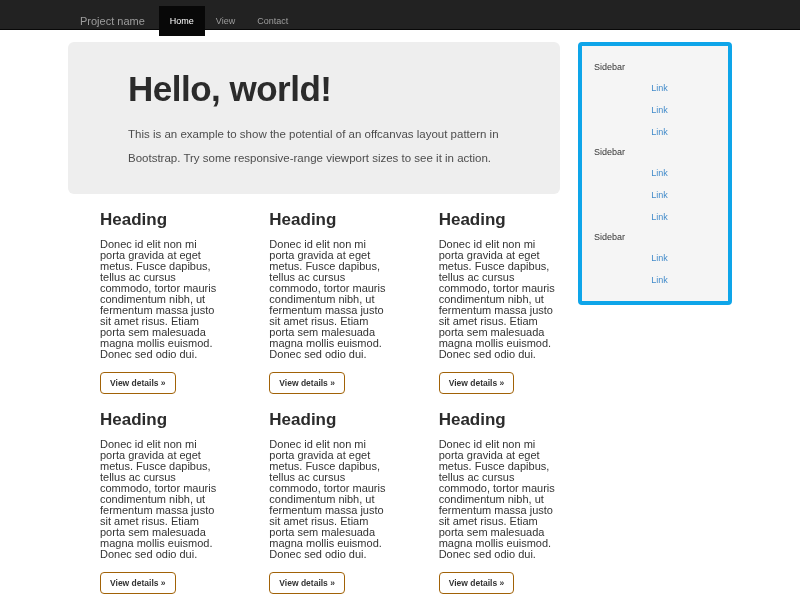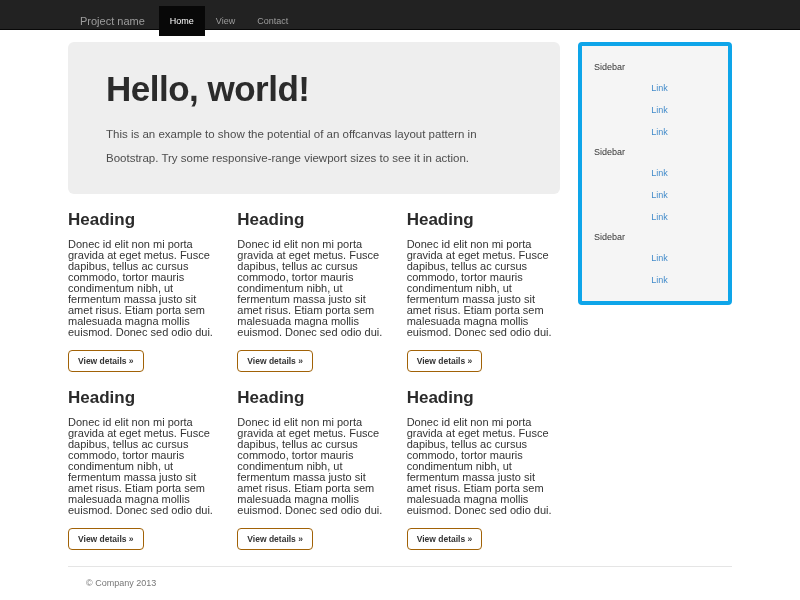--- a/index.html
+++ b/index.html
@@ -55,40 +55,40 @@
   
   .container { width: 664px; margin: 0 auto; }
   .content-row { display: flex; gap: 18px; align-items: flex-start; }
   .main-col { width: 492px; flex: 0 0 492px; }
 
   
   .jumbotron {
     background: #eeeeee;
     border-radius: 6px;
     margin-top: 12px;
-    padding: 27px 38px 24px 38px;
+    padding: 27px 38px 24px 60px;
   }
   .jumbotron h1 {
     font-size: 35px;
     font-weight: bold;
     letter-spacing: -0.5px;
     color: #2b2b2b;
     margin: 0 0 13px 0;
   }
   .jumbotron p {
     font-size: 11.5px;
     line-height: 24px;
     color: #4d4d4d;
     margin: 0;
     max-width: 396px;
   }
 
   
   .cards-row { display: flex; gap: 16px; }
-  .card { flex: 1; min-width: 0; }
+  .card { flex: 1; min-width: 0; margin-left: 32px; }
   .card h2 {
     font-size: 17px;
     font-weight: bold;
     color: #2b2b2b;
     margin: 16px 0 9px 0;
   }
   .card p {
     font-size: 11px;
     line-height: 11px;
     color: #333;

